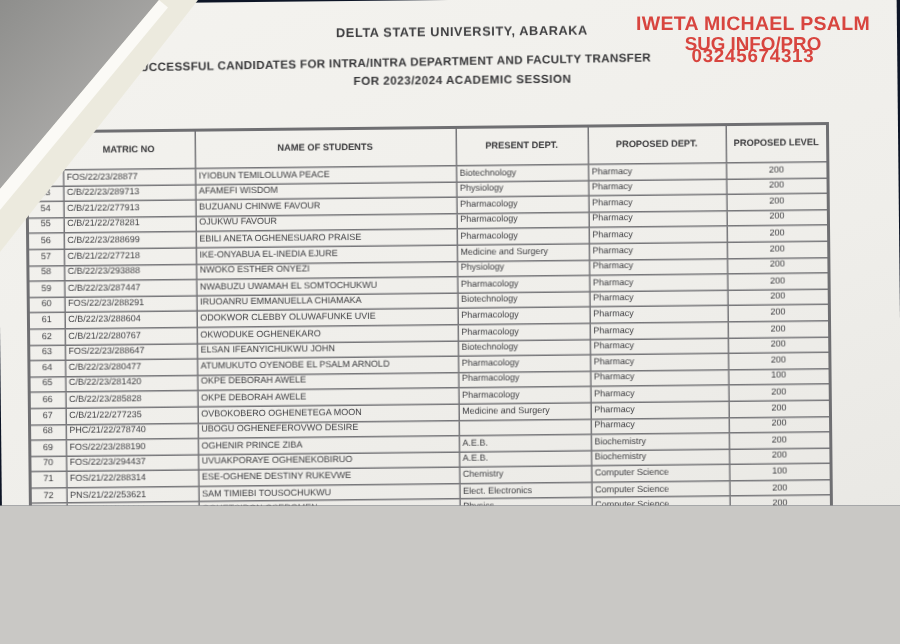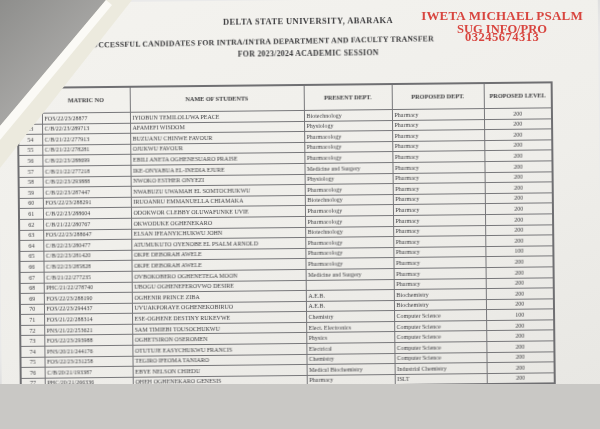--- a/index.html
+++ b/index.html
@@ -1,18 +1,18 @@
 <!DOCTYPE html>
 <html><head>
 <meta charset="utf-8">
 <style>
   html,body{margin:0;padding:0;}
   body{width:600px;height:429px;overflow:hidden;font-family:"Liberation Sans",sans-serif;background:#c9c8c5;}
-  .photo{position:relative;width:600px;height:384px;background:#ffffff;overflow:hidden;
-         box-shadow:inset 0 0 40px rgba(0,0,0,.18);font-family:Liberation Serif, serif;}
+  .photo{position:relative;width:600px;height:337px;background:#0f172a;overflow:hidden;
+         box-shadow:inset 0 0 40px rgba(0,0,0,.18);}
   .paper{position:absolute;left:0;top:0;width:600px;height:429px;
          background:linear-gradient(160deg,#f4f3ef 0%,#efeeea 55%,#e7e6e2 100%);
          transform:rotate(-0.6deg);transform-origin:300px 215px;}
   .paper-inner{position:absolute;inset:0;filter:blur(0.25px);color:#3b3b3d;}
 
   
   .corner-light{position:absolute;left:0;top:0;width:170px;height:170px;z-index:6;
     clip-path:polygon(0 0,132px 0,0 168px);background:#eceade;pointer-events:none;}
   .corner-dark{position:absolute;left:0;top:0;width:130px;height:140px;z-index:7;
     clip-path:polygon(0 0,106px 0,0 126px);

